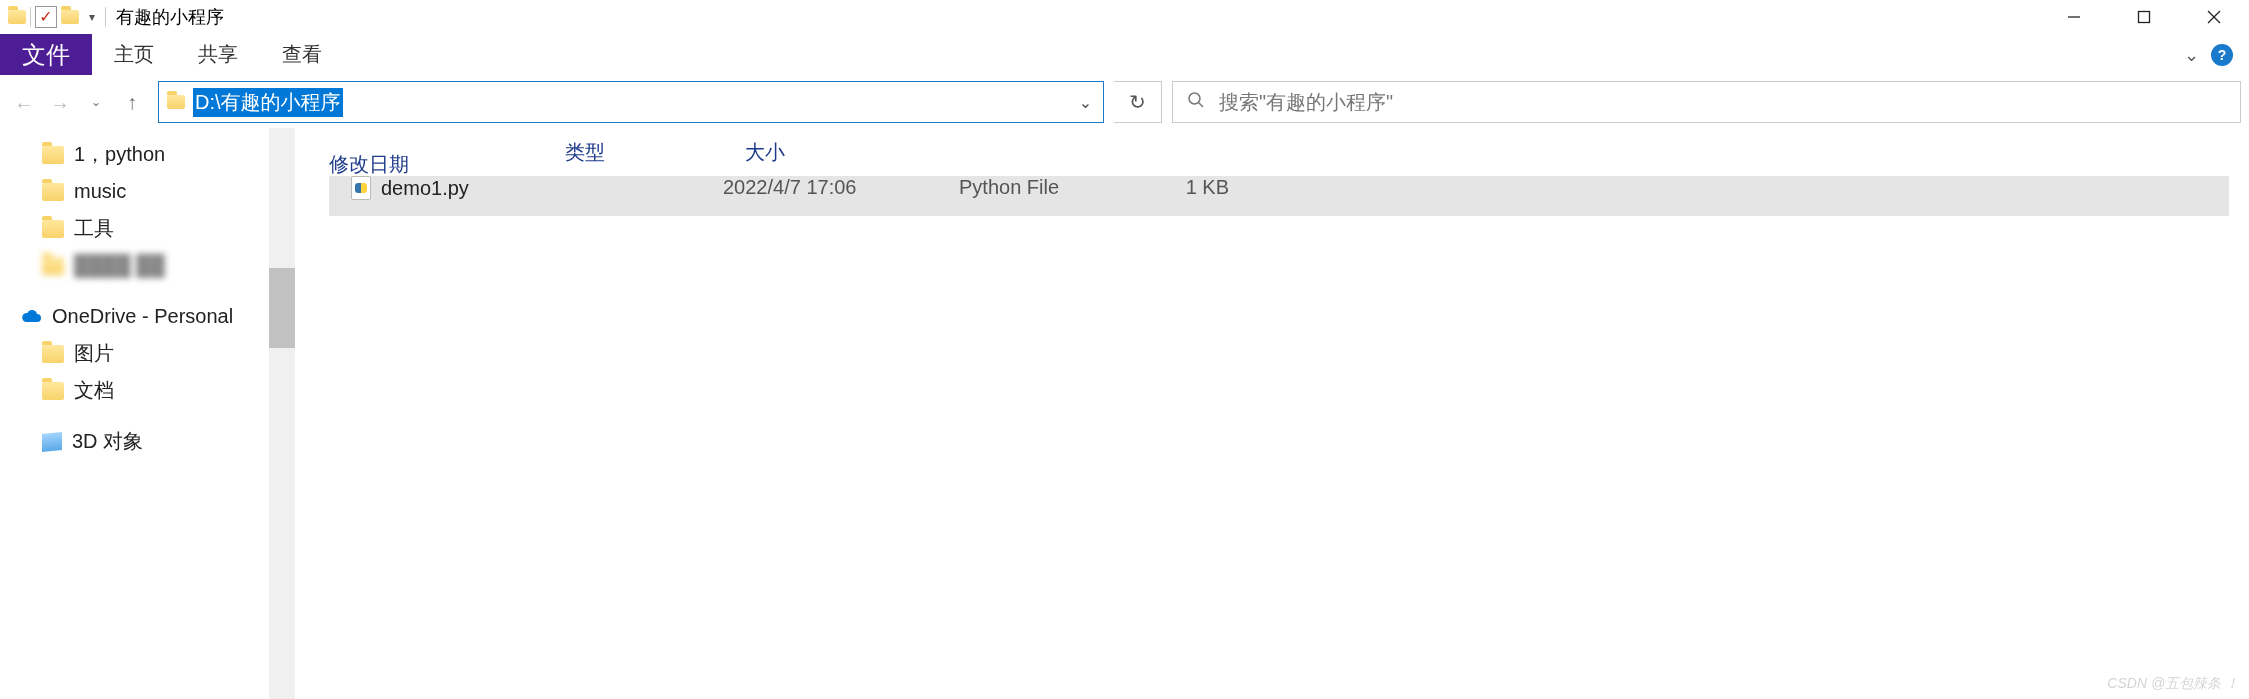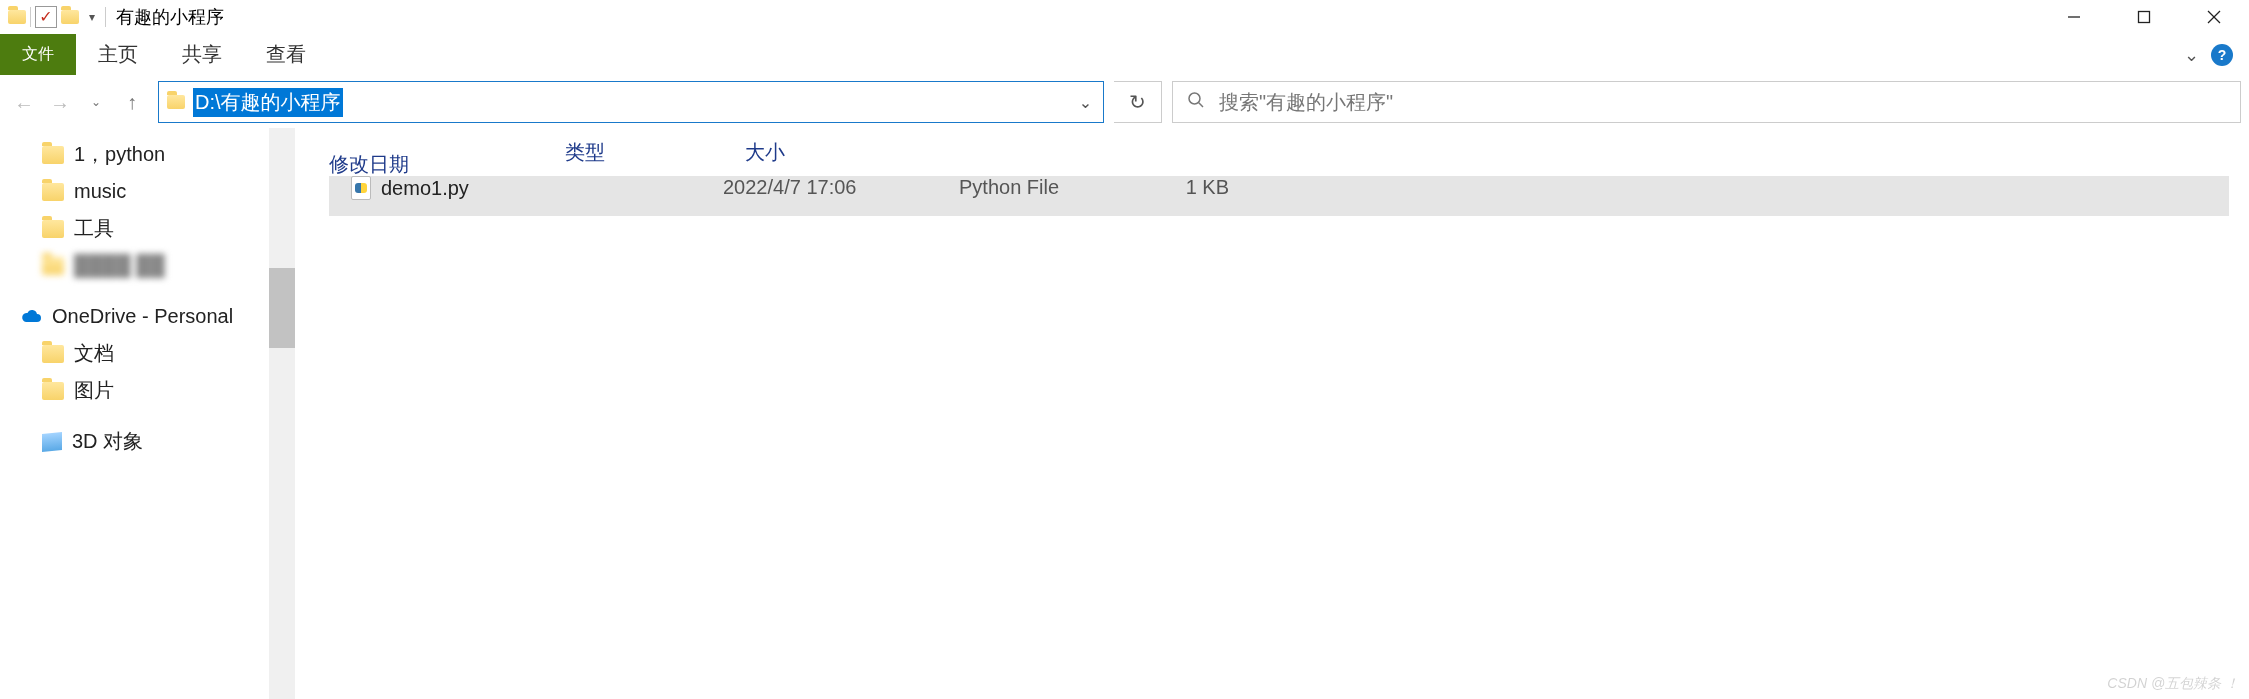--- a/index.html
+++ b/index.html
@@ -9,21 +9,21 @@
 .titlebar { height: 34px; display: flex; align-items: center; border-bottom: 1px solid transparent; }
 .titlebar .qat { display: flex; align-items: center; padding-left: 8px; gap: 4px; }
 .qat-divider { width: 1px; height: 20px; background: #ccc; }
 .titlebar .title { font-size: 18px; margin-left: 10px; }
 .win-controls { margin-left: auto; display: flex; }
 .win-btn { width: 70px; height: 34px; display: flex; align-items: center; justify-content: center; font-size: 16px; }
 
 
 .ribbon { height: 42px; display: flex; align-items: stretch; border-bottom: 1px solid transparent; }
 .ribbon-tab { padding: 0 22px; display: flex; align-items: center; font-size: 20px; color: #333; }
-.ribbon-tab.file { background: #4d7c0f; color: #fff; font-size: 16px; }
+.ribbon-tab.file { background: #4c1d95; color: #fff; font-size: 24px; }
 .ribbon-right { margin-left: auto; display: flex; align-items: center; padding-right: 16px; gap: 12px; }
 .help-circle { width: 22px; height: 22px; border-radius: 50%; background: #1979ca; color: #fff; display: flex; align-items: center; justify-content: center; font-size: 14px; font-weight: bold; }
 
 
 .navrow { height: 52px; display: flex; align-items: center; padding: 0 8px; gap: 10px; }
 .nav-btns { display: flex; align-items: center; gap: 4px; }
 .nav-btn { width: 32px; height: 32px; display: flex; align-items: center; justify-content: center; color: #777; font-size: 20px; }
 .nav-btn.disabled { color: #bbb; }
 .addressbar { flex: 0 0 946px; height: 42px; border: 1px solid #1979ca; display: flex; align-items: center; }
 .addressbar .folder-mini { margin: 0 8px; }
@@ -162,25 +162,25 @@
       <div style="height:14px;"></div>
 
       <div class="tree-item root">
         <svg class="cloud-ico" width="22" height="16" viewBox="0 0 22 16">
             <path d="M6 13h11a4 4 0 0 0 0-8 5 5 0 0 0-9.5-1A4 4 0 0 0 6 13z" fill="#0078d7"></path>
           </svg>
         <span>OneDrive - Personal</span>
       </div>
       <div class="tree-item">
         <span class="ico folder-ico"></span>
+        <span>图片</span>
+      </div>
+      <div class="tree-item">
+        <span class="ico folder-ico"></span>
         <span>文档</span>
-      </div>
-      <div class="tree-item">
-        <span class="ico folder-ico"></span>
-        <span>图片</span>
       </div>
 
       <div style="height:14px;"></div>
 
       <div class="tree-item">
         <span class="cube-ico"></span>
         <span>3D 对象</span>
       </div>
     </div>
     <div class="nav-scrollbar"></div>

